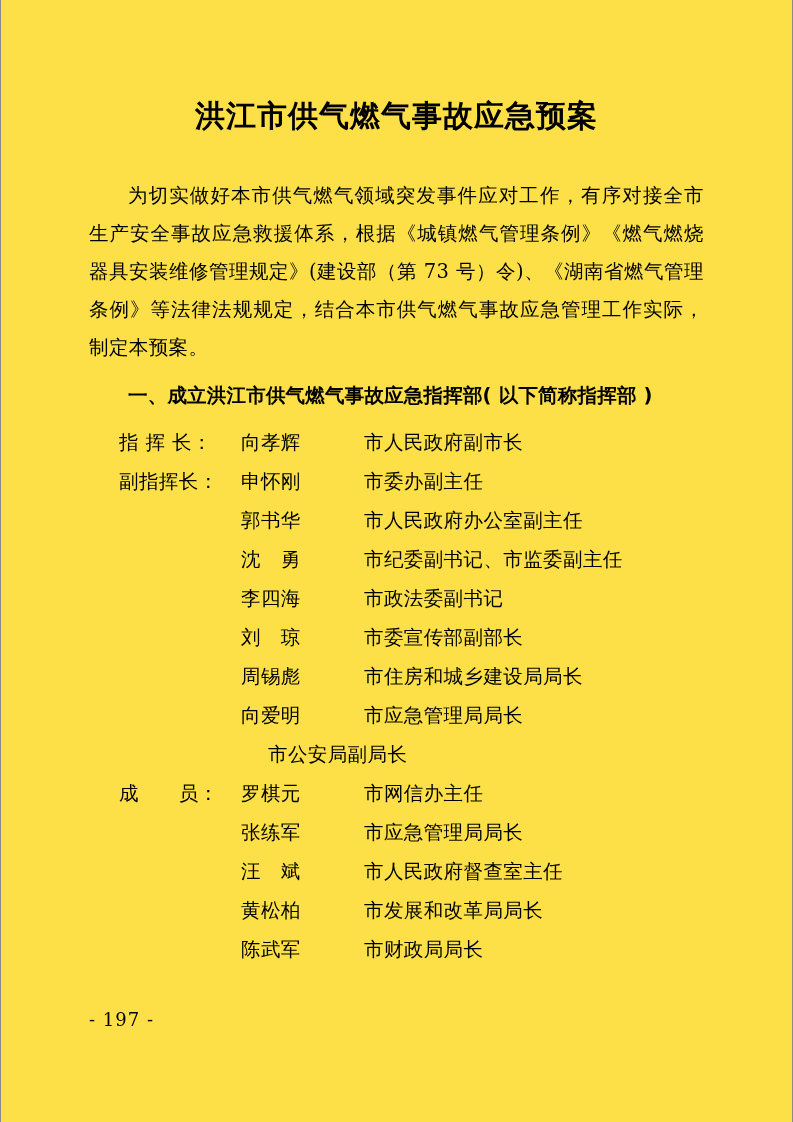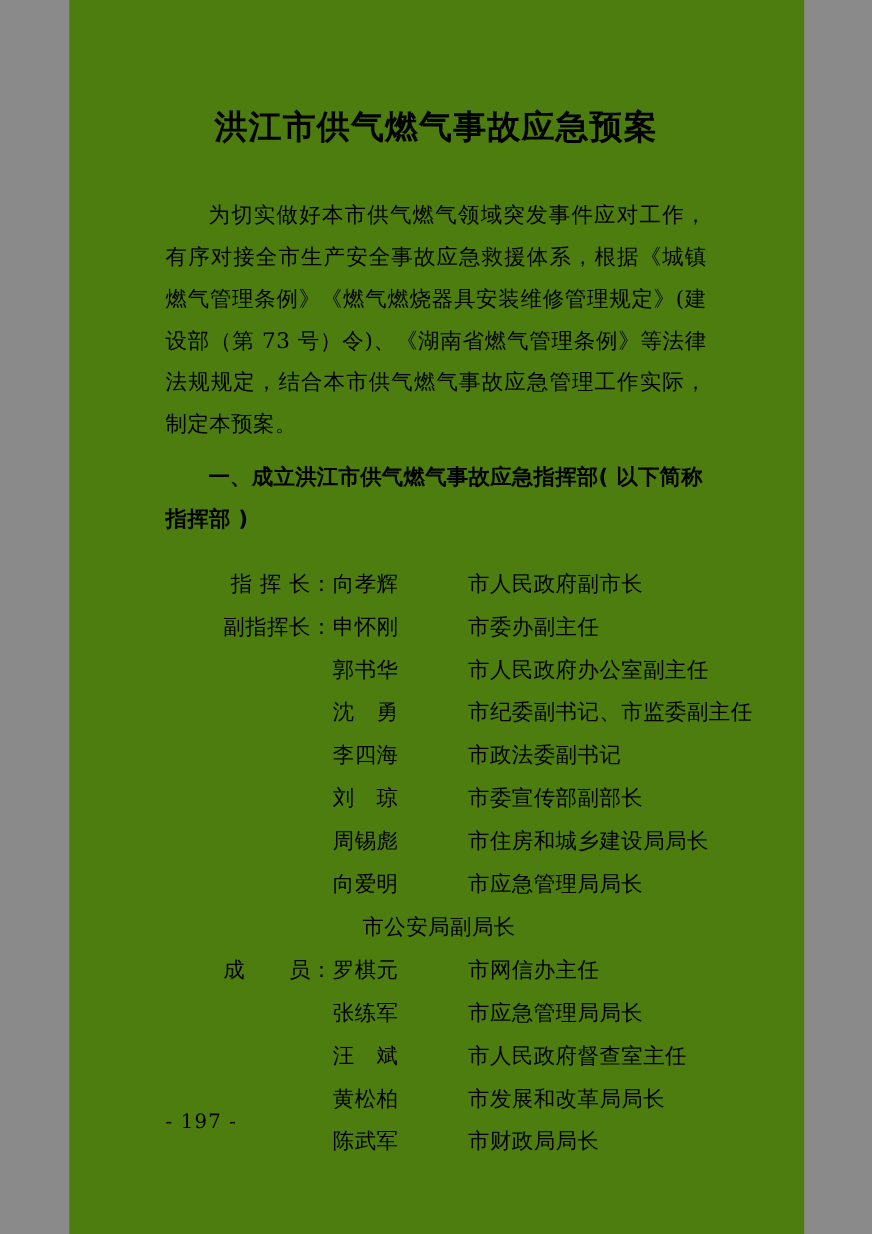--- a/index.html
+++ b/index.html
@@ -5,23 +5,23 @@
   html, body {
     margin: 0;
     padding: 0;
     background: #8a8a8a;
   }
   body {
     display: flex;
     justify-content: center;
   }
   .page {
-    width: 668px;
+    width: 791px;
     height: 1122px;
-    background: #4d7c0f;
+    background: #fde047;
     position: relative;
     box-sizing: border-box;
     font-family: "DejaVu Serif", "Liberation Serif", serif;
     color: #000000;
     overflow: hidden;
   }
   .content {
     position: absolute;
     left: 88px;
     right: 88px;
@@ -44,41 +44,40 @@
     text-indent: 2em;
     margin: 0 0 10px 0;
     letter-spacing: 0.4px;
   }
   .section-heading {
     font-family: "DejaVu Sans", "Liberation Sans", sans-serif;
     font-weight: bold;
     font-size: 19.5px;
     line-height: 38px;
     text-indent: 2em;
-    margin: 0 0 20px 0;
+    margin: 0 0 8px 0;
     letter-spacing: 0.2px;
   }
   .roster {
     margin: 0;
     padding: 0;
   }
   .roster-row {
     display: flex;
     align-items: baseline;
     font-size: 19.5px;
     line-height: 39px;
     letter-spacing: 0.4px;
   }
   .roster-role {
     width: 152px;
     flex: 0 0 152px;
     padding-left: 30px;
     box-sizing: border-box;
     white-space: pre;
-    text-align: right;
   }
   .roster-name {
     width: 96px;
     flex: 0 0 96px;
     white-space: pre;
   }
   .roster-title {
     flex: 1 1 auto;
     white-space: pre;
     margin-left: 27px;

